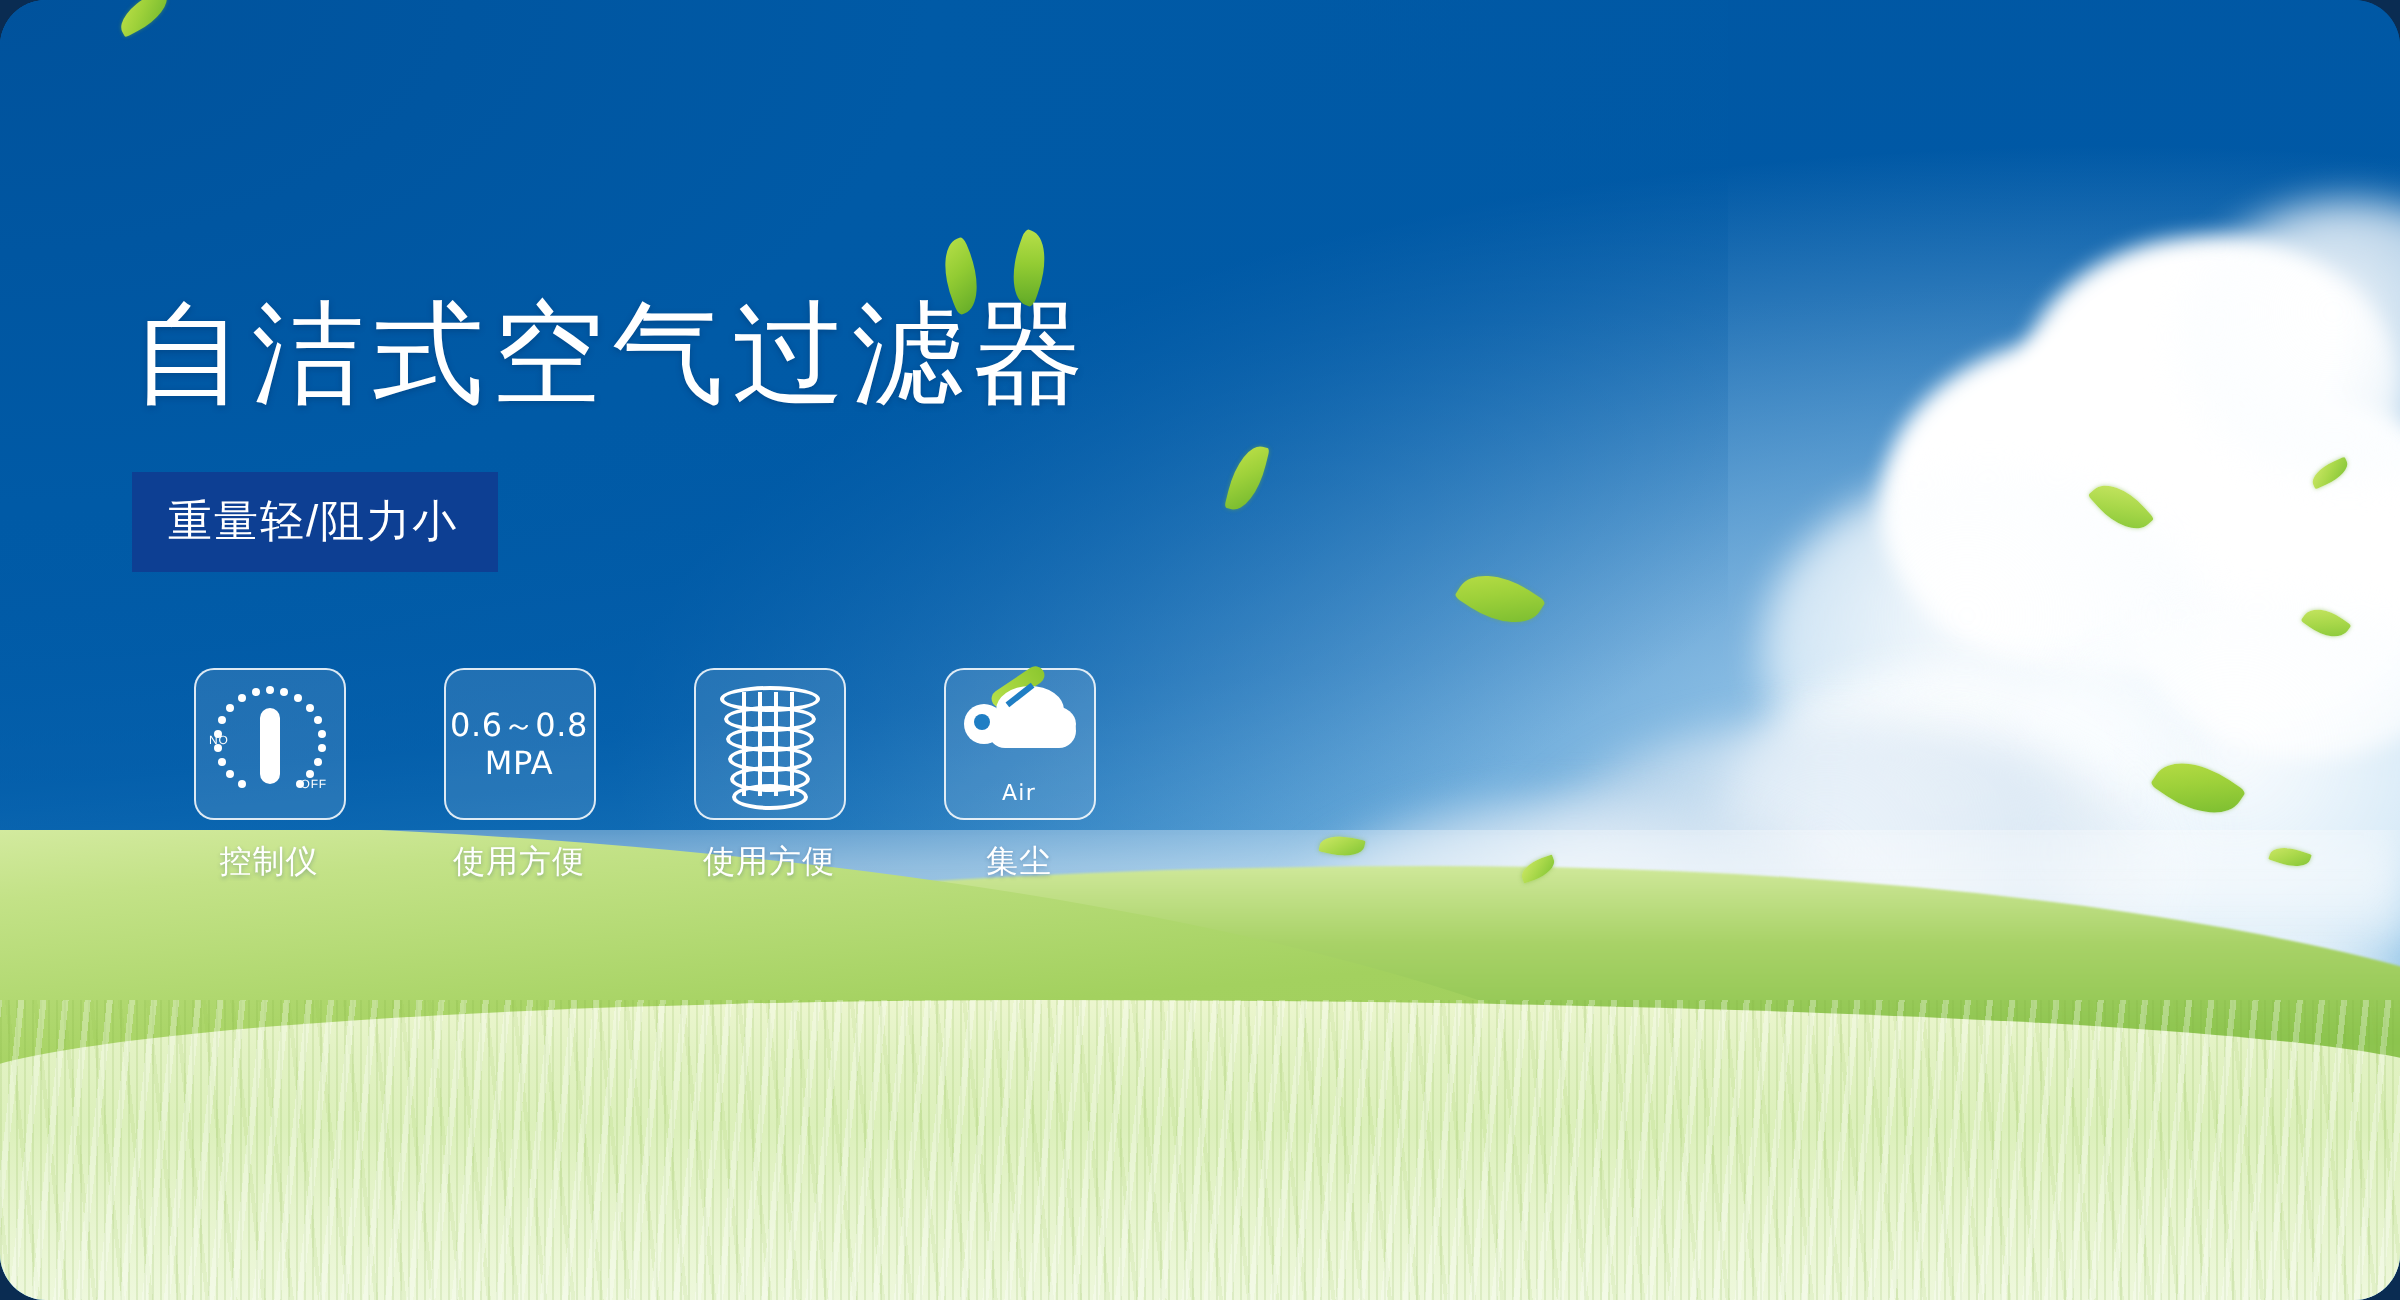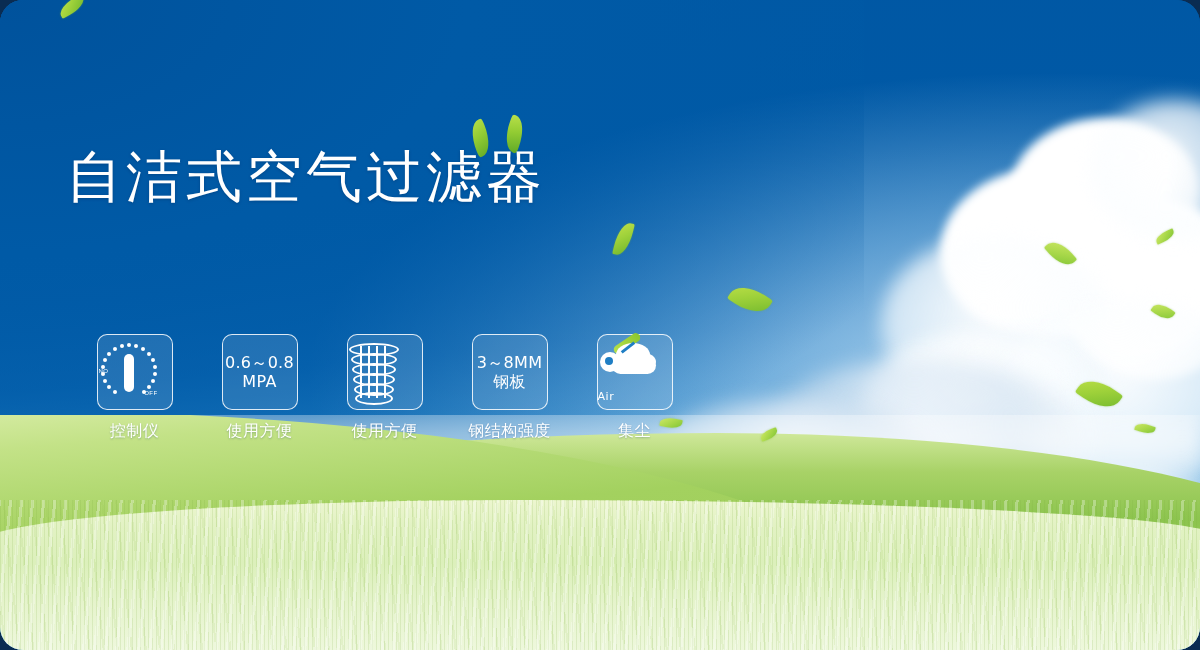--- a/index.html
+++ b/index.html
@@ -137,21 +137,21 @@
   }
   .feature{
     width:125px;
     display:flex;flex-direction:column;align-items:center;
   }
   .fbox{
     width:76px;height:76px;
     border:1px solid rgba(255,255,255,.85);
     border-radius:10px;
     background:rgba(255,255,255,.12);
-    display:flex;flex-direction:column;justify-content:center;
+    display:flex;flex-direction:column;align-items:center;justify-content:center;
     color:#ffffff;
     position:relative;
     box-sizing:border-box;
   }
   .fbox .txt{
     font-size:16px;line-height:19px;text-align:center;
     letter-spacing:.3px;
     font-family:"DejaVu Sans","Liberation Sans",sans-serif;
   }
   .fcap{
@@ -262,20 +262,21 @@
   <div class="content">
 
     <div class="title-sprout">
       <div class="sprout-leaf l"></div>
       <div class="sprout-leaf r"></div>
     </div>
 
     <div class="title">自洁式空气过滤器</div>
 
     <div class="badgebar">
+      <div class="badge-blue">重量轻/阻力小</div>
     </div>
 
     <div class="features">
 
       <div class="feature">
         <div class="fbox">
           <div class="dial">
             <span class="dot" style="left:29px;top:2px;"></span>
             <span class="dot" style="left:22px;top:3px;"></span>
             <span class="dot" style="left:36px;top:3px;"></span>
@@ -324,29 +325,20 @@
             <span class="ring" style="top:10px;width:42px;"></span>
             <span class="ring" style="top:20px;width:40px;"></span>
             <span class="ring" style="top:30px;width:38px;"></span>
             <span class="ring" style="top:40px;width:36px;"></span>
             <span class="ring" style="top:49px;width:34px;"></span>
           </div>
         </div>
         <div class="fcap">使用方便</div>
       </div>
 
-      <div class="feature">
-        <div class="fbox">
-          <div class="txt">
-            <div>3～8MM</div>
-            <div>钢板</div>
-          </div>
-        </div>
-        <div class="fcap">钢结构强度</div>
-      </div>
 
       <div class="feature">
         <div class="fbox">
           <div class="airicon">
             <span class="swoosh"></span>
             <span class="c1"></span>
             <span class="c2"></span>
             <span class="base"></span>
             <span class="c3"></span>
             <span class="hole"></span>

